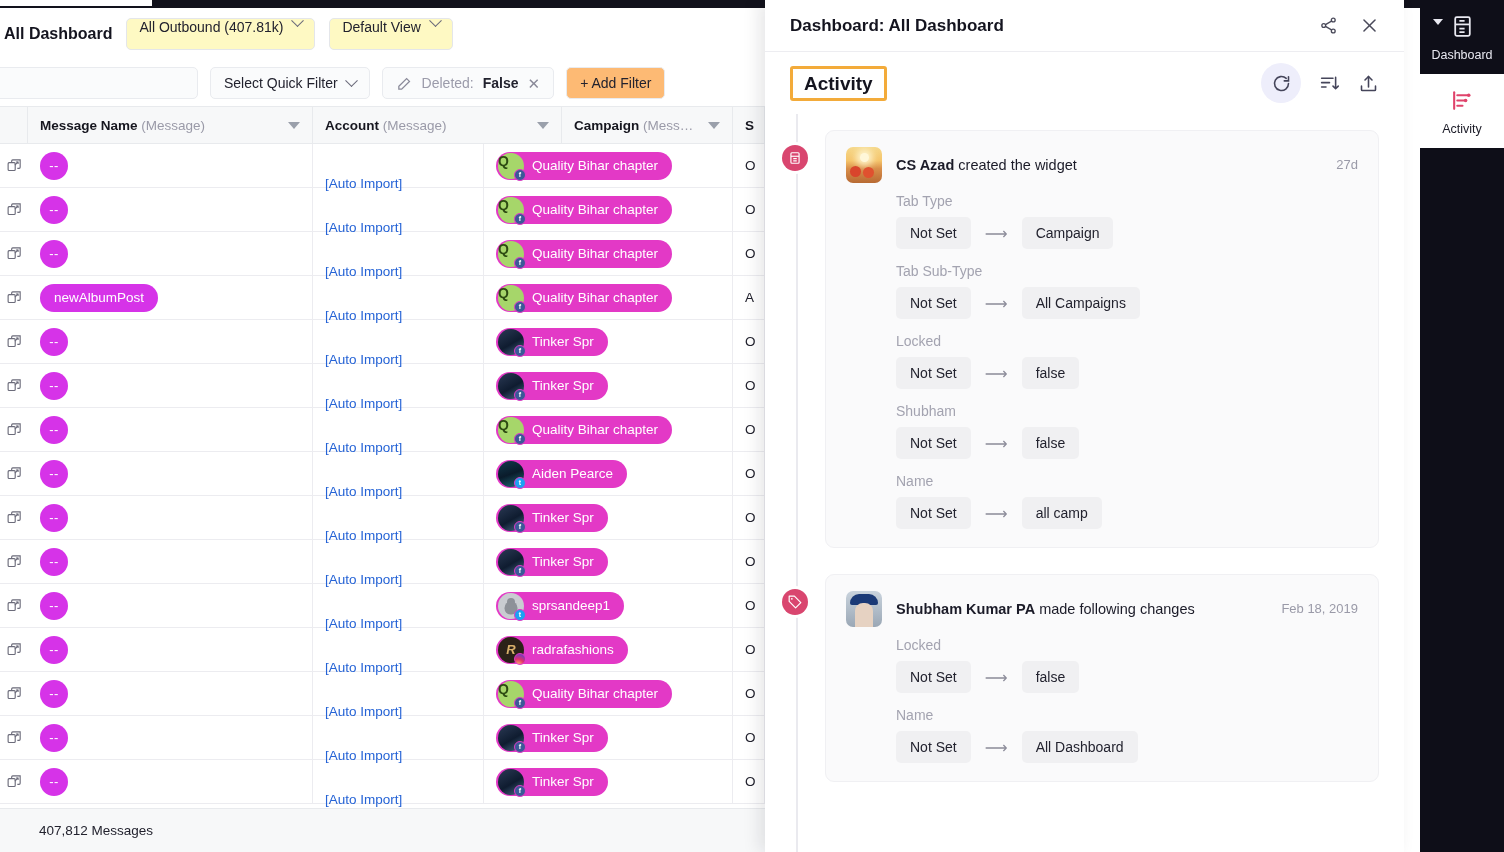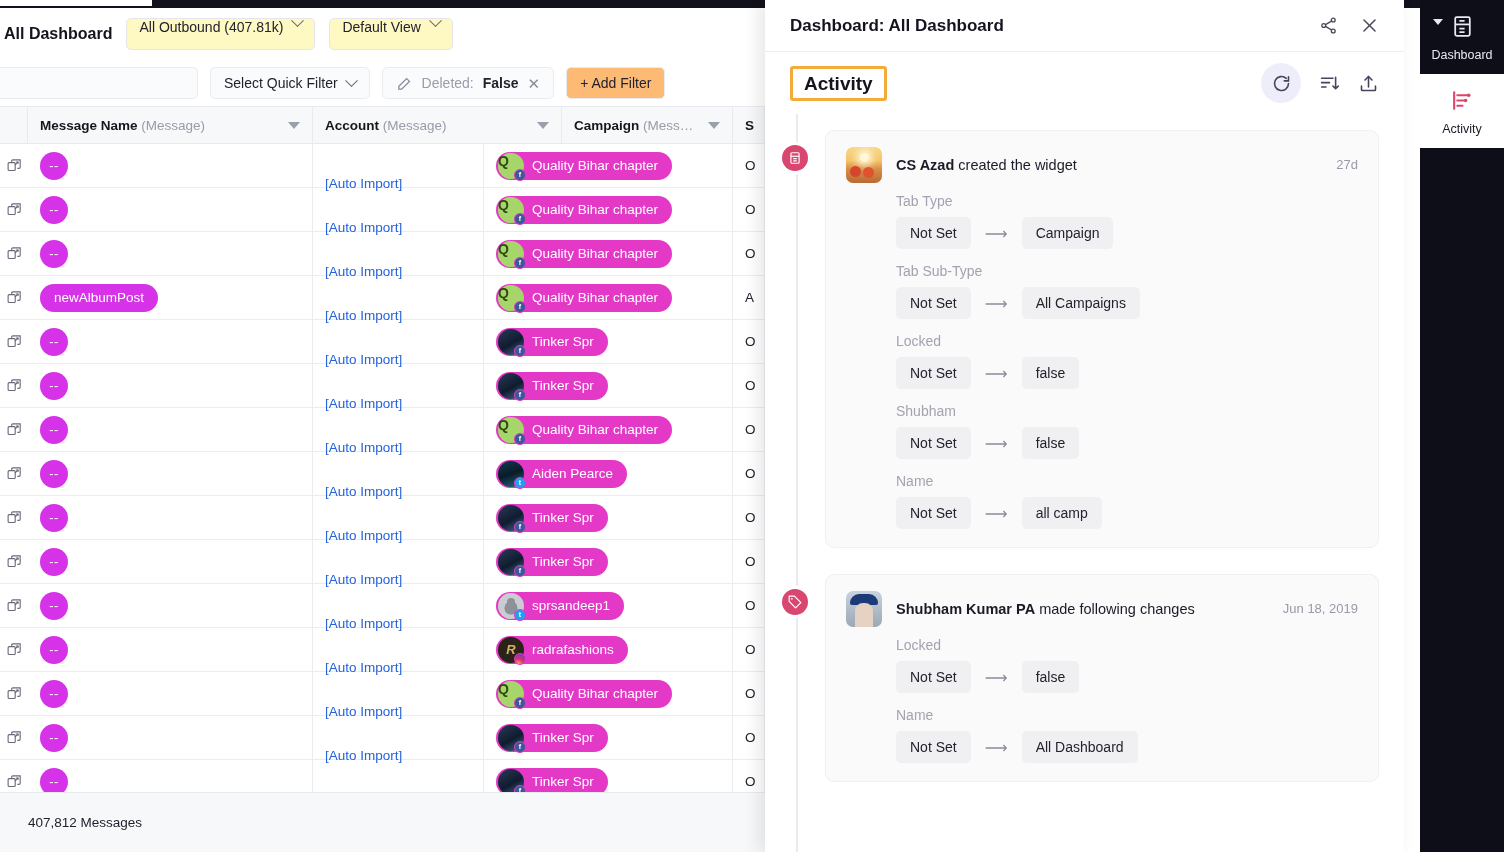--- a/index.html
+++ b/index.html
@@ -124,23 +124,23 @@
      width:13px;height:13px;border-radius:50% 50% 45% 45%; background:#8d9198; }
   .av-grey:before{ content:""; position:absolute; left:50%; top:22%; transform:translateX(-50%);
      width:8px;height:8px;border-radius:50%; background:#8d9198; }
   .av-brand{ background:#2b2218; position:relative; }
   .av-brand:after{ content:"R"; position:absolute; inset:0; display:flex;align-items:center;justify-content:center;
      color:#d8b06a; font-size:13px; font-weight:700; font-style:italic;}
 
   .s-col{ font-size:13.5px; color:#22222e; }
 
   .tbl-footer{
-    position:absolute; left:0; bottom:0; width:765px; height:60px;
+    position:absolute; left:0; bottom:0; width:765px; height:44px;
     background:#f7f8f9; border-top:1px solid #e8eaed;
-    display:flex; align-items:center; padding-left:0;
+    display:flex; align-items:center; padding-left:11px;
     font-size:13.5px; color:#22222e;
   }
 
   
   .panel{
     position:absolute; left:765px; top:0; width:639px; height:852px;
     background:#ffffff; box-shadow:-6px 0 16px rgba(15,15,30,.10);
     display:flex; flex-direction:column;
   }
   .panel-head{
@@ -825,21 +825,21 @@
     <div class="card">
       <span class="tl-badge">
             <svg width="14" height="14" viewBox="0 0 24 24" fill="none" stroke="#fff" stroke-width="2" stroke-linejoin="round">
               <path d="M11 2H2v9l11 11 9-9L11 2z"></path>
               <circle cx="6.6" cy="6.6" r="1.5" fill="#fff" stroke="none"></circle>
             </svg>
           </span>
       <div class="card-head">
         <span class="card-av person"></span>
         <span class="card-title"><b>Shubham Kumar PA</b> made following changes</span>
-        <span class="card-time">Jun 18, 2019</span>
+        <span class="card-time">Feb 18, 2019</span>
       </div>
       <div class="fields">
     <div class="field-label">Locked</div>
     <div class="field-row">
       <span class="val-box">Not Set</span>
       <span class="arrow">⟶</span>
       <span class="val-box">false</span>
     </div>
     <div class="field-label">Name</div>
     <div class="field-row">

